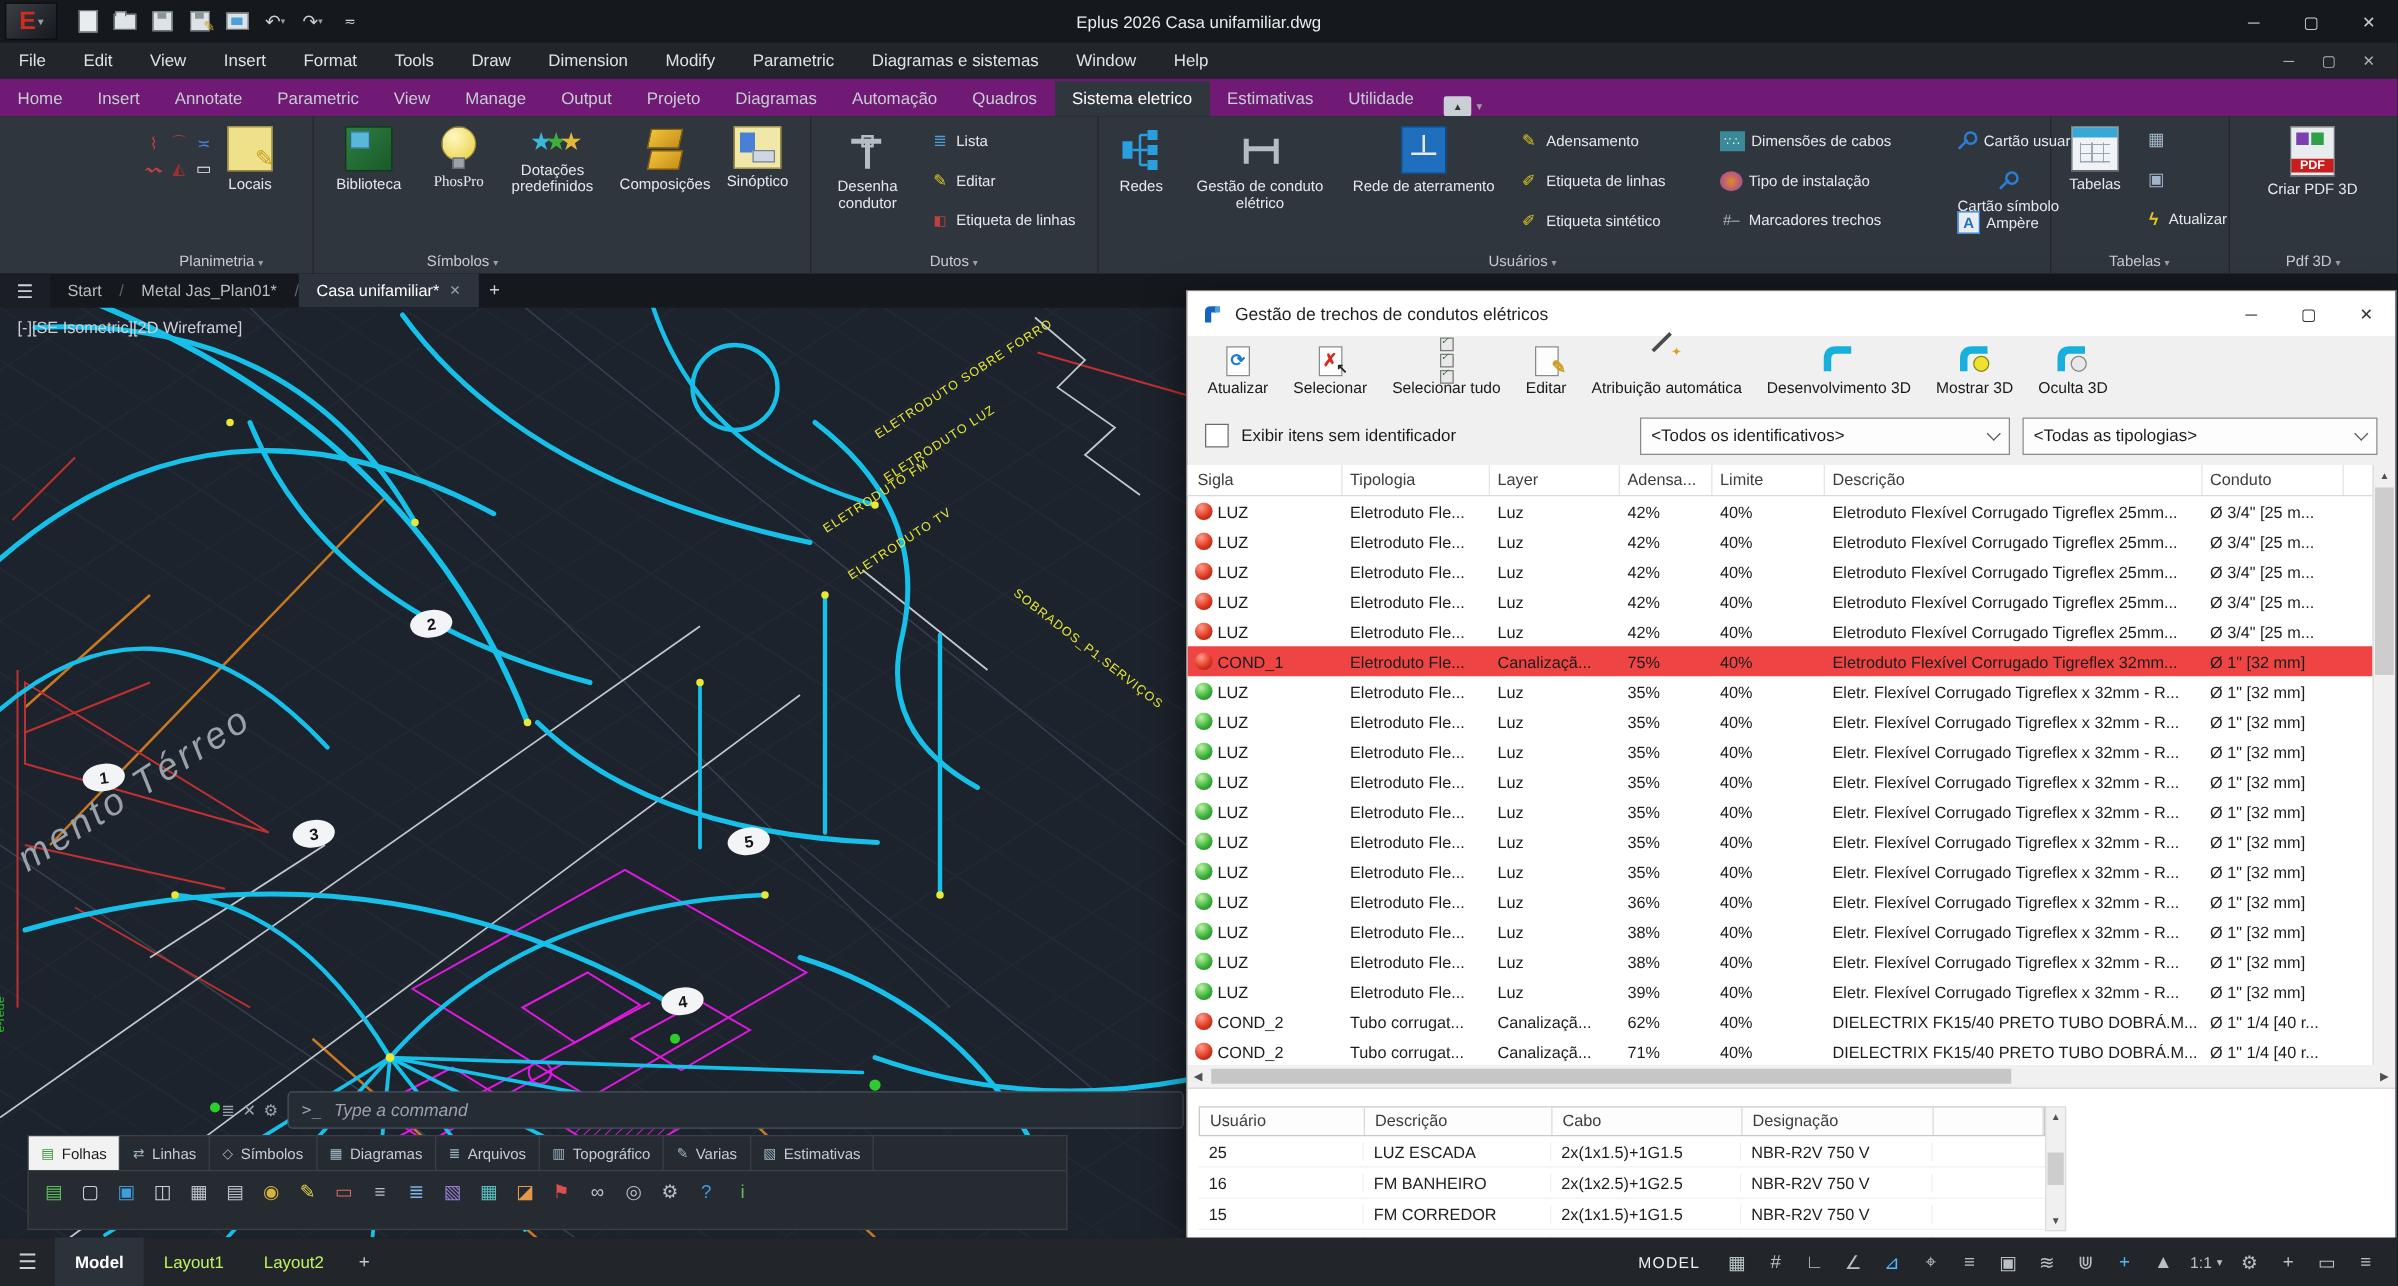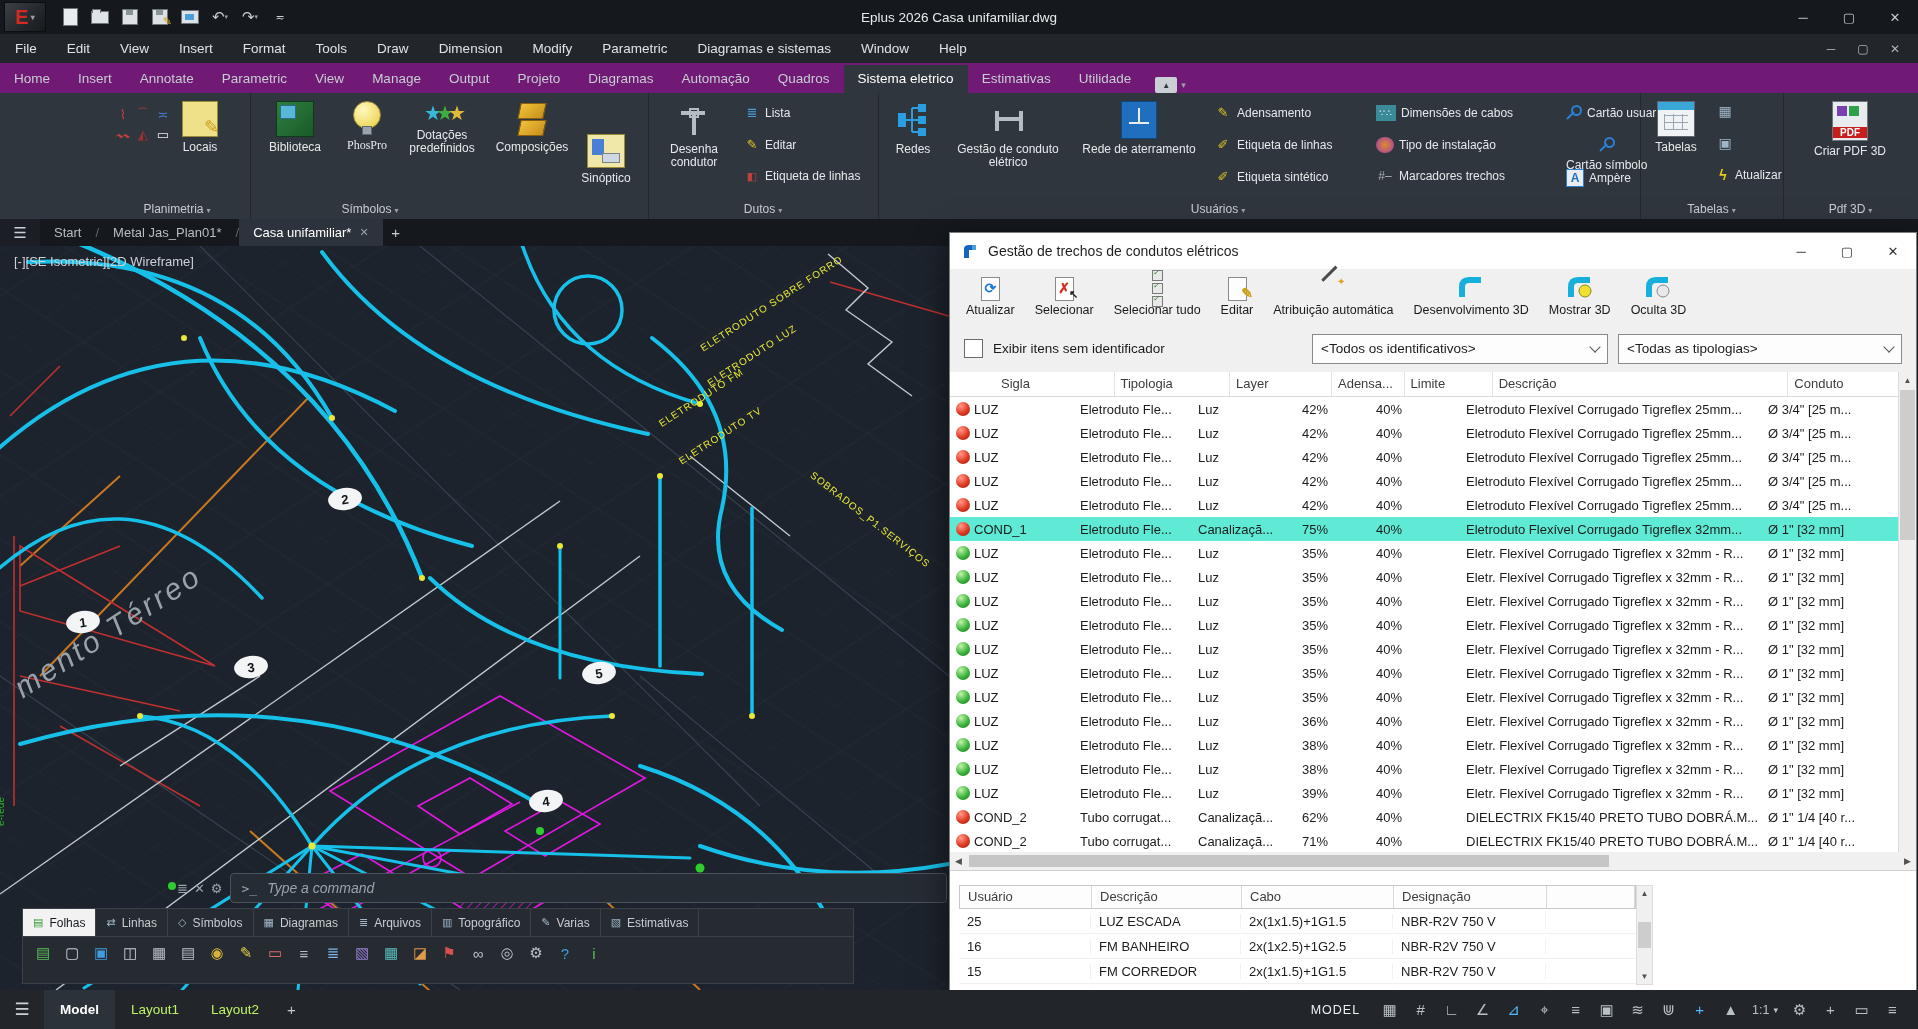--- a/index.html
+++ b/index.html
@@ -158,21 +158,21 @@
   #dlg-checklabel{font-size:13.5px;color:#1a1a1a;margin-right:auto;}
   .combo{height:28px;background:#fdfdfd;border:1px solid #8a8a8a;display:flex;align-items:center;padding:0 8px;font-size:13.5px;color:#1c1c1c;justify-content:space-between;}
   #combo1{width:278px;}
   #combo2{width:266px;}
   .chev{width:7px;height:7px;border-right:1.6px solid #555;border-bottom:1.6px solid #555;transform:rotate(45deg);margin-left:8px;margin-top:-4px;}
   
   #dlg-table{position:absolute;left:0;top:139px;width:949px;height:480px;background:#ffffff;}
   .thead{display:flex;height:24px;border-bottom:1px solid #d9d9d9;background:#fff;}
   .thead span{font-size:13px;color:#3c3c3c;line-height:24px;padding-left:6px;border-right:1px solid #e4e4e4;box-sizing:border-box;}
   .trow{display:flex;height:24px;align-items:center;}
-  .trow.selected{background:#5eead4;}
+  .trow.selected{background:#ef4444;}
   .tcell{font-size:13px;color:#1c1c1c;white-space:nowrap;overflow:hidden;padding-left:6px;box-sizing:border-box;flex-shrink:0;}
   .dot{width:14px;height:14px;border-radius:50%;margin:0 4px 0 6px;flex-shrink:0;}
   .dot.red{background:radial-gradient(circle at 35% 28%,#ff9c8c,#e03a22 55%,#8c1708);}
   .dot.green{background:radial-gradient(circle at 35% 28%,#c2f2a8,#3db53d 55%,#1c6e1c);}
   .c-sigla{width:124px;padding-left:0;}
   .c-tip{width:118px;}
   .c-layer{width:104px;}
   .c-ad{width:74px;}
   .c-lim{width:90px;}
   .c-desc{width:302px;}
@@ -318,21 +318,21 @@
         </span>
       <span class="blabel">Dotações predefinidos</span>
     </div>
     <div class="bigbtn" style="left:234px;width:96px;">
       <span class="ic ic-boxes">
           <i></i>
           <i></i>
         </span>
       <span class="blabel">Composições</span>
     </div>
-    <div class="bigbtn" style="left:316px;width:80px;margin-top:33px;">
+    <div class="bigbtn" style="left:316px;width:80px;">
       <span class="ic ic-sinop"></span>
       <span class="blabel">Sinóptico</span>
     </div>
     <div class="glabel" style="left:60px;right:auto;width:120px;"><span>Símbolos</span><span class="car">▾</span></div>
   </div>
 
   <div class="rgroup" style="left:648px;width:230px;">
     <div class="bigbtn" style="left:4px;width:84px;">
       <svg width="38" height="38">
           <path class="pipe-gray" d="M6 12 H30 M19 12 V34"></path>
@@ -729,21 +729,21 @@
       <span>&lt;Todos os identificativos&gt;</span>
         <span class="chev"></span>
     </div>
     <div class="combo" id="combo2">
       <span>&lt;Todas as tipologias&gt;</span>
         <span class="chev"></span>
     </div>
   </div>
   <div id="dlg-table">
     <div class="thead" id="thead">
-        <span class="c-sigla" style="padding-left: 8px; margin-left: 43px;">Sigla</span>
+        <span class="c-sigla" style="padding-left: 8px;">Sigla</span>
         <span class="c-tip">Tipologia</span>
         <span class="c-layer">Layer</span>
         <span class="c-ad">Adensa...</span>
         <span class="c-lim">Limite</span>
         <span class="c-desc">Descrição</span>
         <span class="c-cond">Conduto</span>
       </div>
     <div id="tbody">
         <div class="trow">
           <span class="tcell c-sigla row" style="display: flex; align-items: center;">

